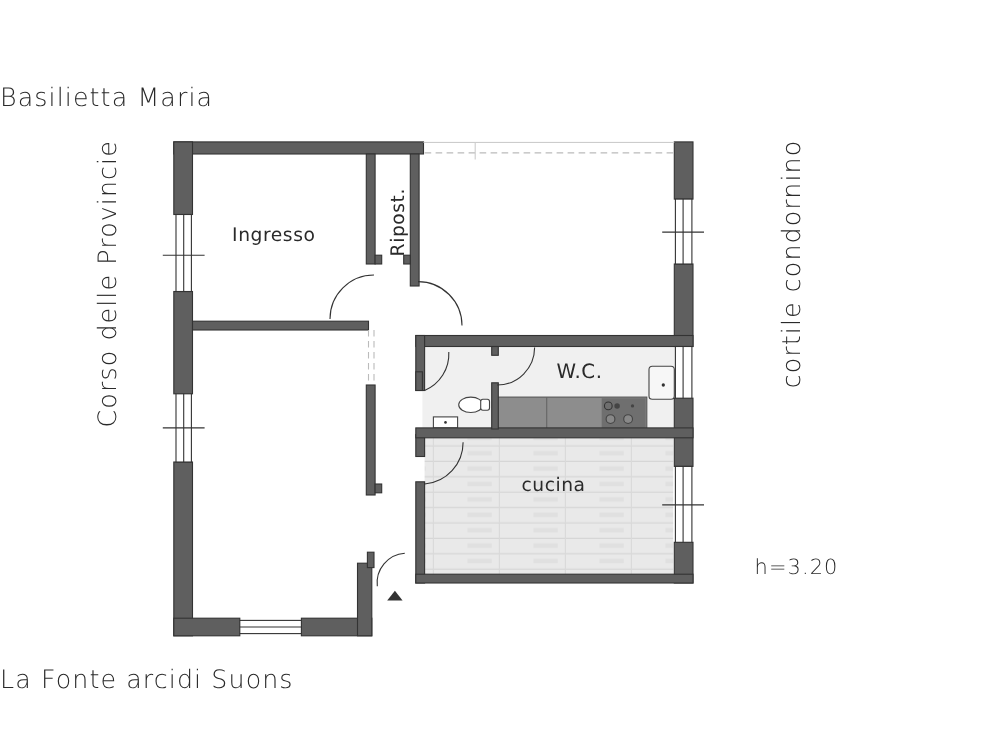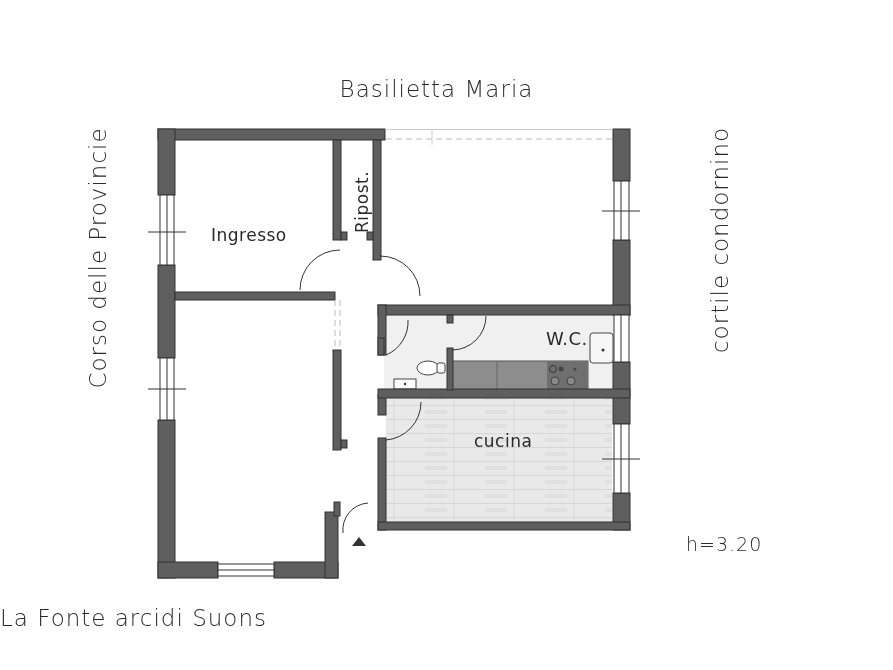--- a/index.html
+++ b/index.html
@@ -1,27 +1,27 @@
 <!DOCTYPE html>
 <html><head>
   <meta charset="utf-8">
   <style>
     html, body { margin: 0; padding: 0; background: #ffffff; }
     body { width: 893px; height: 670px; position: relative; overflow: hidden;
            font-family: "DejaVu Sans", sans-serif; color: #2a2a2a; }
     .lbl { position: absolute; white-space: nowrap; letter-spacing: 1px; font-weight: 300; }
-    .street-top { left: 0; width: 843px; top: 76px; text-align: center; font-size: 23px; padding-left: 15px; }
+    .street-top { left: 0; width: 843px; top: 76px; text-align: left; font-size: 23px; }
     .street-bottom { left: 0; width: 857px; top: 605px; font-size: 23px; }
     .street-left { left: 98px; top: 258px; transform: translate(-50%, -50%) rotate(-90deg); font-size: 23px; }
     .street-right { left: 720px; top: 240px; transform: translate(-50%, -50%) rotate(-90deg); font-size: 23px; }
-    .height-note { left: 686px; top: 505px; font-size: 19px; margin-top: 28px; }
+    .height-note { left: 686px; top: 505px; font-size: 19px; }
     .room { position: absolute; font-size: 17px; letter-spacing: 0.5px; white-space: nowrap; }
-    .r-ingresso { left: 211px; top: 225px; }
+    .r-ingresso { left: 211px; top: 204px; }
     .r-ripost { left: 362px; top: 202px; transform: translate(-50%, -50%) rotate(-90deg); }
-    .r-wc { left: 506px; top: 328px; font-size: 18px; margin-left: 40px; }
+    .r-wc { left: 506px; top: 328px; font-size: 18px; }
     .r-cucina { left: 474px; top: 431px; }
     svg.plan { position: absolute; left: 0; top: 0; }
   </style>
 </head>
 <body>
 
 <svg class="plan" width="893" height="670" viewBox="0 0 893 670">
   <defs>
     <pattern id="wood" width="60" height="14" patternUnits="userSpaceOnUse">
       <rect width="60" height="14" fill="#e9e9e9"></rect>

